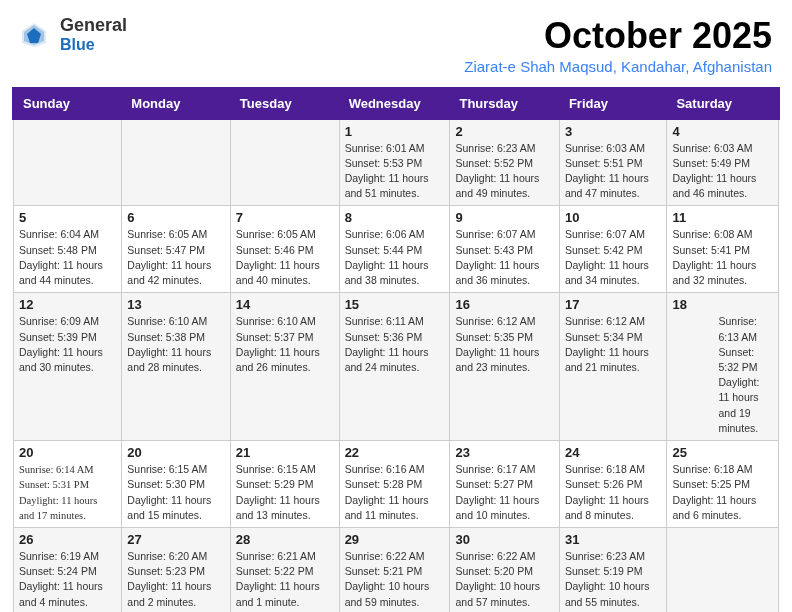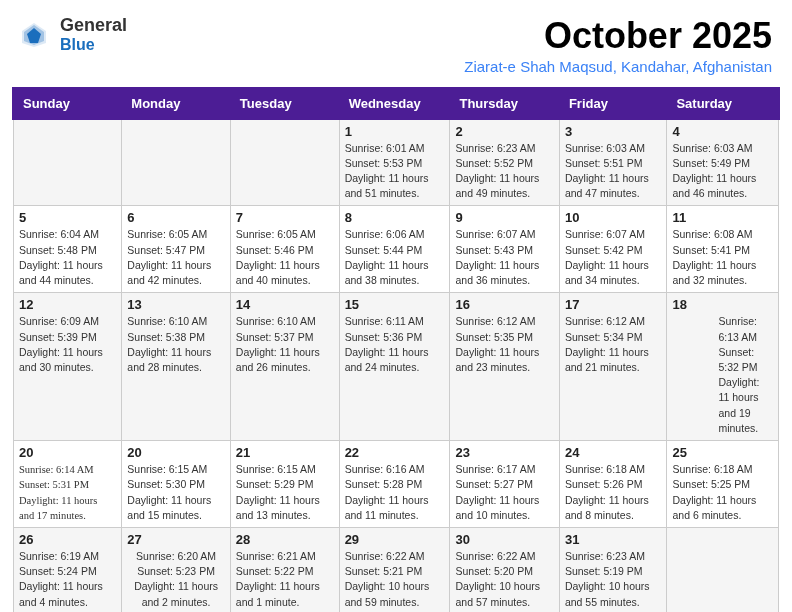--- a/index.html
+++ b/index.html
@@ -323,21 +323,21 @@
       <tr>
         <td>
           <span class="day-num">26</span>
           <div class="day-info" style="white-space: pre-line;">Sunrise: 6:19 AM
 Sunset: 5:24 PM
 Daylight: 11 hours
 and 4 minutes.</div>
         </td>
         <td>
           <span class="day-num">27</span>
-          <div class="day-info" style="white-space: pre-line; text-align: center;">Sunrise: 6:20 AM
+          <div class="day-info" style="white-space: pre-line;">Sunrise: 6:20 AM
 Sunset: 5:23 PM
 Daylight: 11 hours
 and 2 minutes.</div>
         </td>
         <td>
           <span class="day-num">28</span>
           <div class="day-info" style="white-space: pre-line;">Sunrise: 6:21 AM
 Sunset: 5:22 PM
 Daylight: 11 hours
 and 1 minute.</div>

